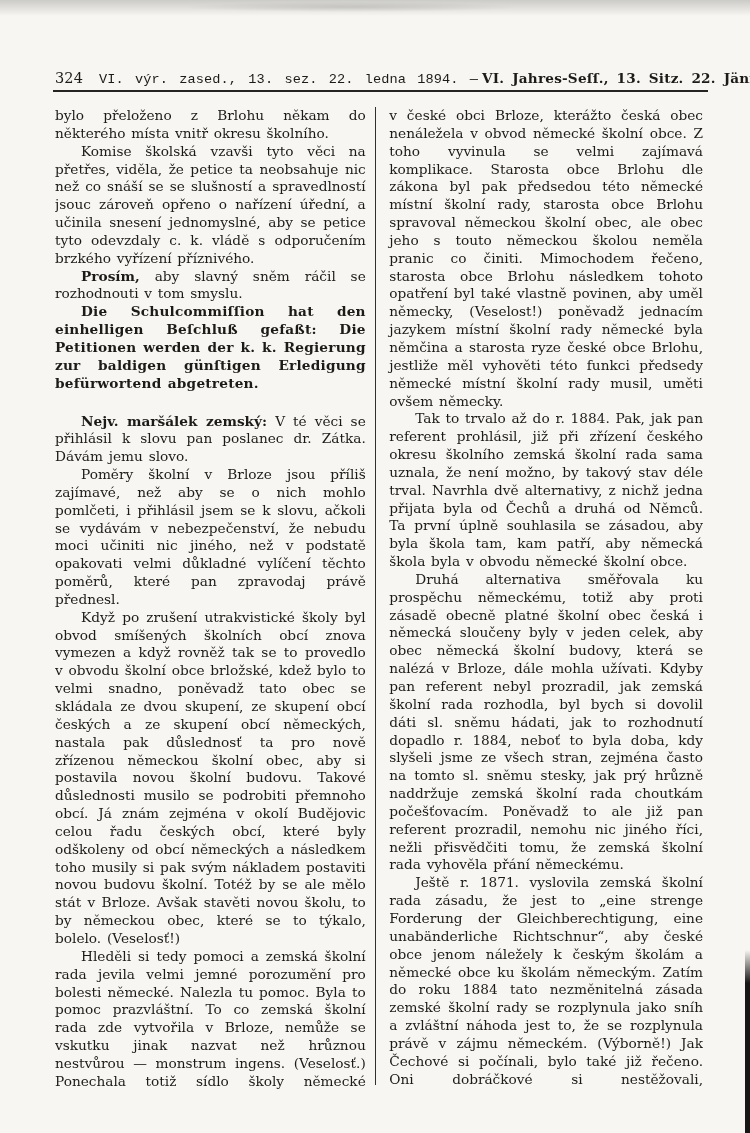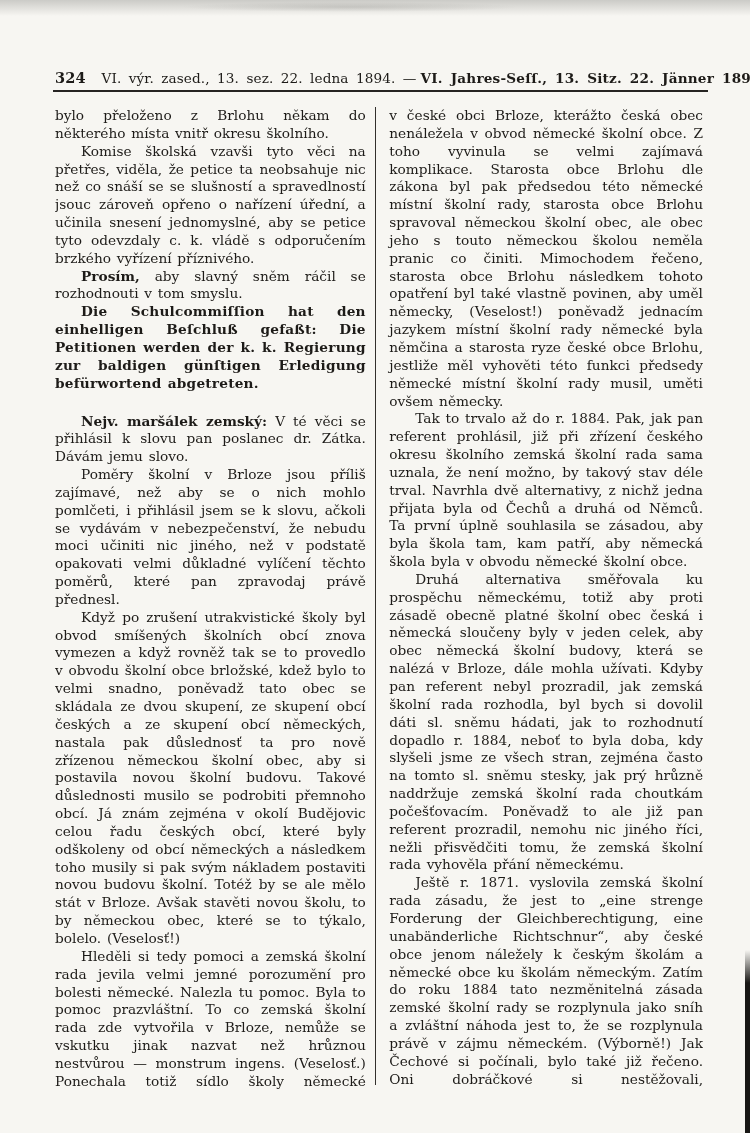--- a/index.html
+++ b/index.html
@@ -25,22 +25,22 @@
     position: absolute; top: 2px; left: 180px; width: 340px; height: 10px;
     background: radial-gradient(ellipse at center, rgba(120,120,116,0.25), rgba(120,120,116,0) 70%);
     pointer-events: none;
   }
   .header {
     position: absolute; top: 68px; left: 55px; width: 650px;
     font-size: 13.6px; line-height: 20px;
     white-space: nowrap;
     letter-spacing: 0.1px;
   }
-  .pagenum { font-weight: bold; margin-right: 16px; font-size: 14.5px; }
-  .header-czech { word-spacing: 3px; }
+  .pagenum { font-weight: normal; margin-right: 16px; font-size: 14.5px; }
+  .header-czech { word-spacing: 3px; font-family: Liberation Mono, monospace; }
   .header-german { word-spacing: 3px; margin-left: 4px; }
   .fraktur { font-weight: bold; letter-spacing: 0.2px; }
   .rule {
     position: absolute; top: 90px; left: 53px; width: 655px; height: 0;
     border-top: 2px solid #262422;
     box-shadow: 0 4px 0 -2.5px #262422;
   }
   .columns {
     position: absolute; top: 107px; left: 55px; width: 648px; height: 992px;
     display: flex;

